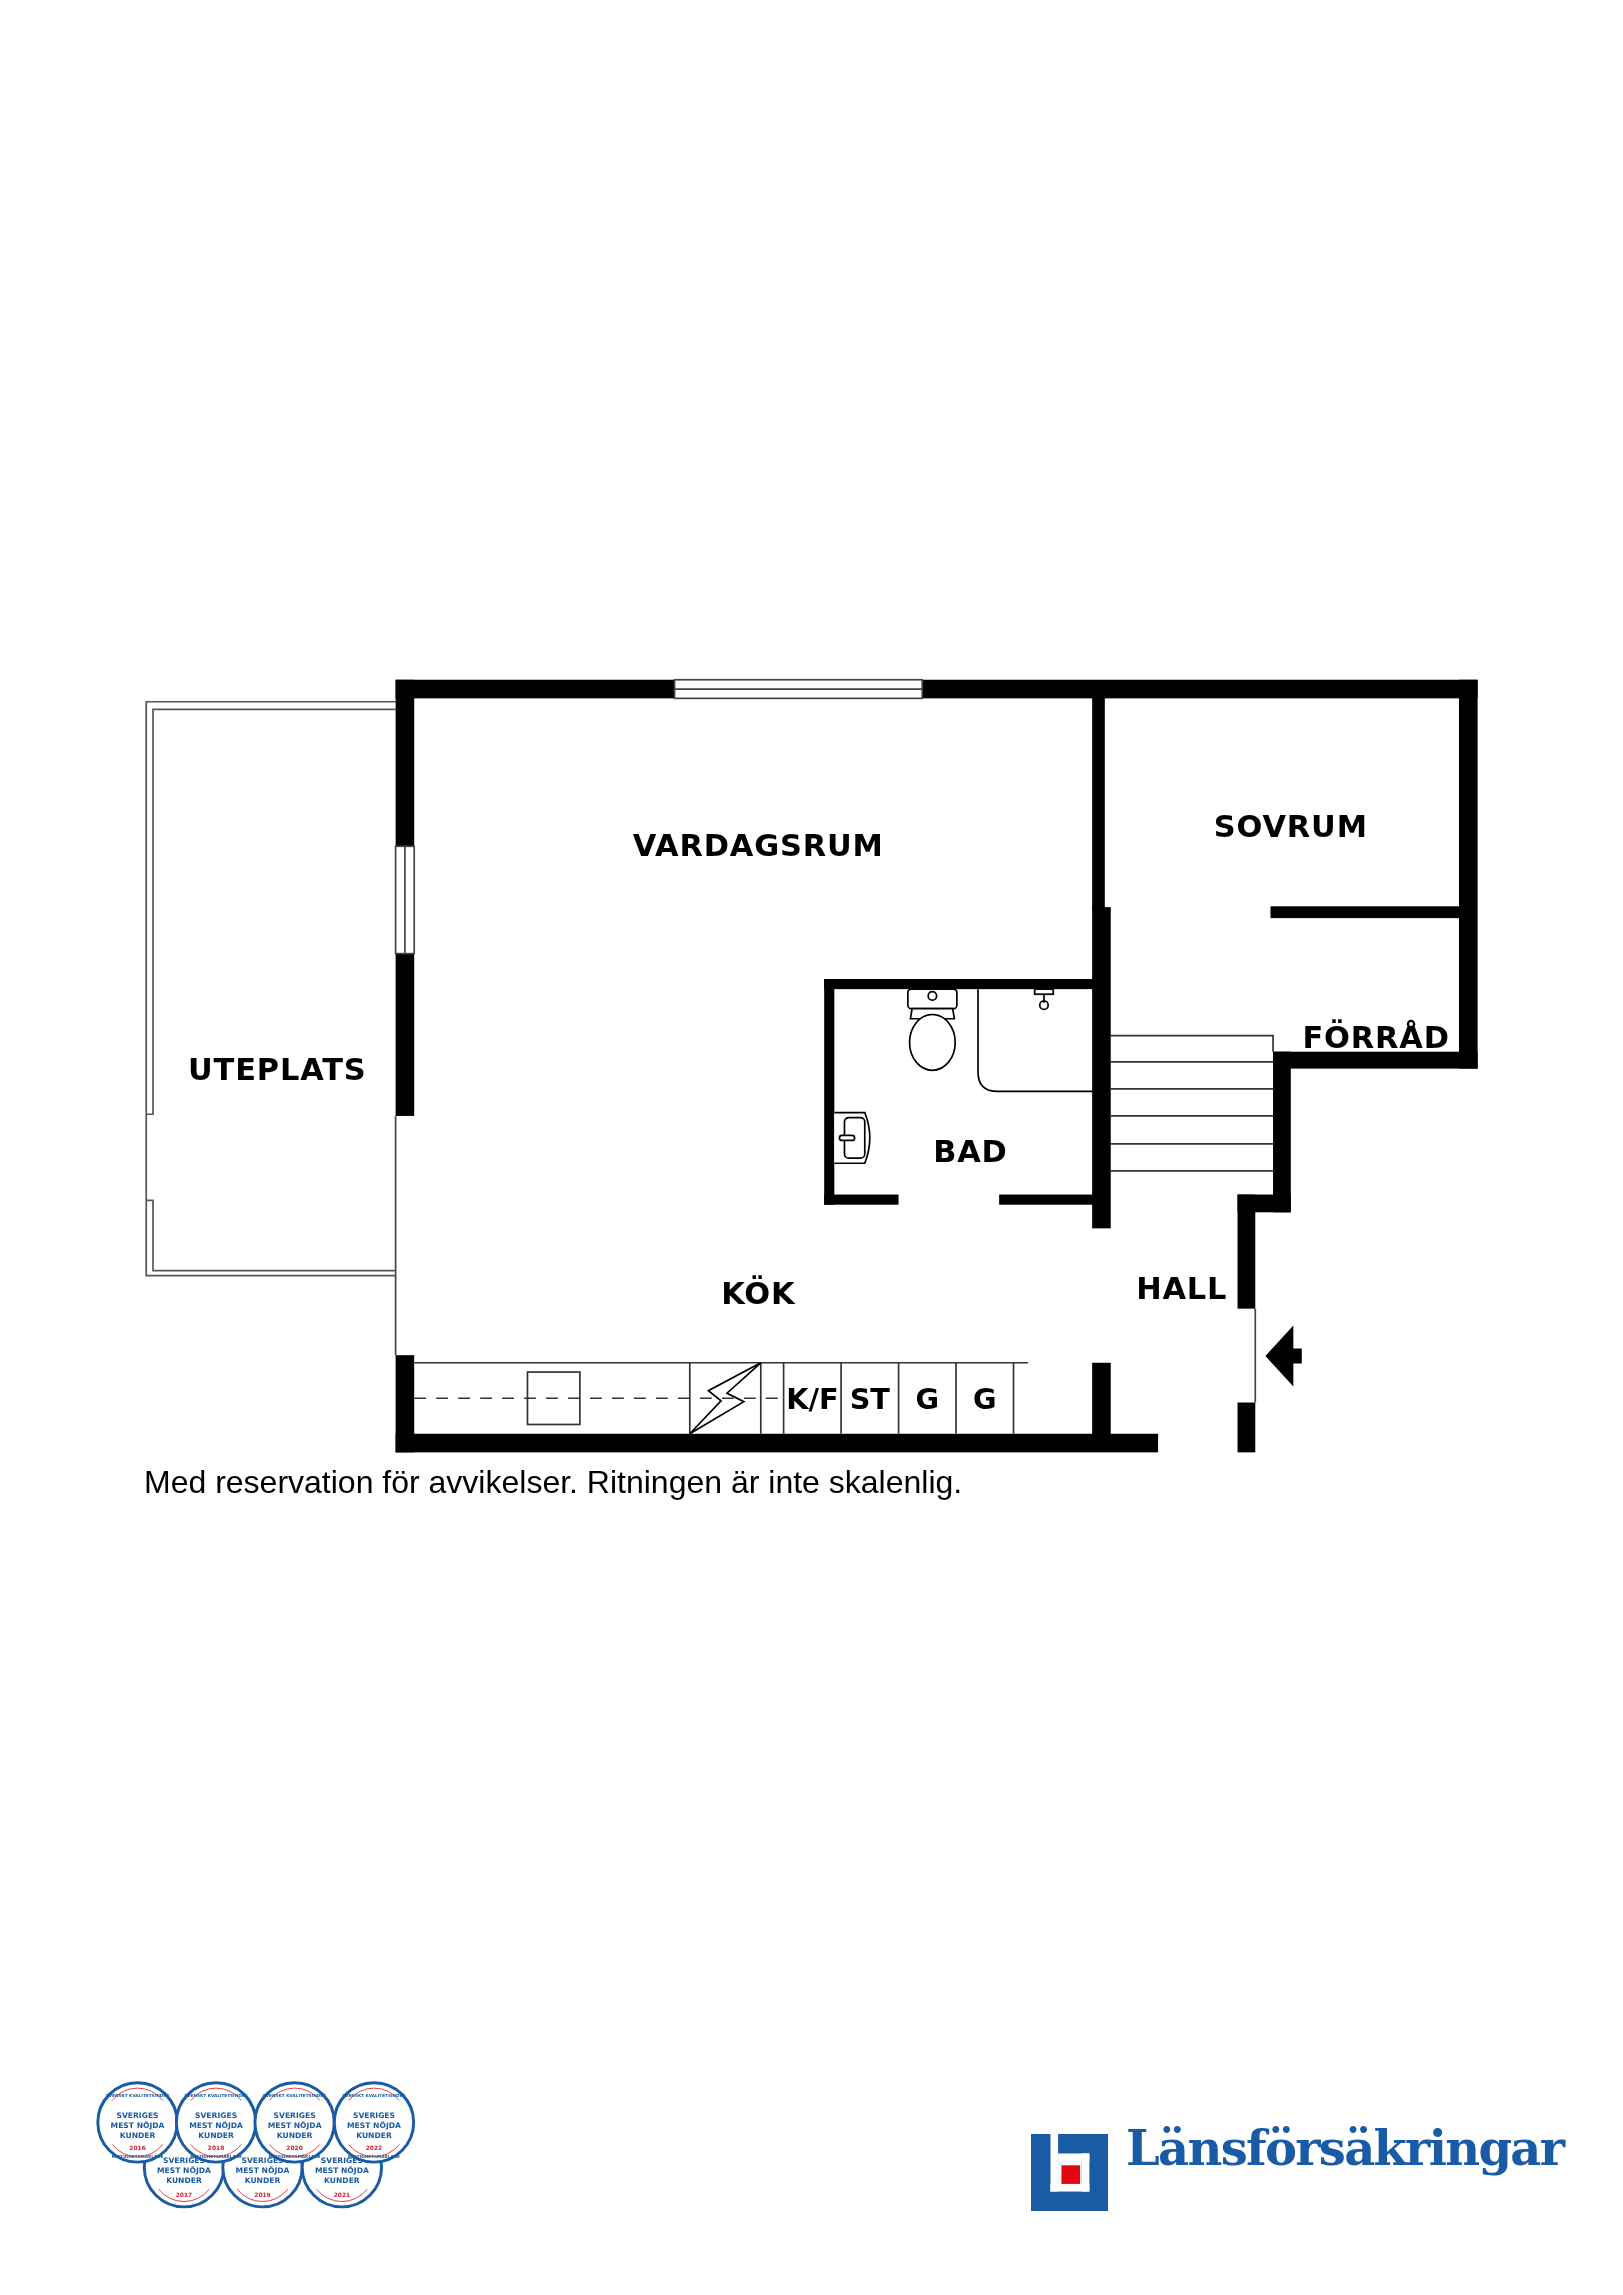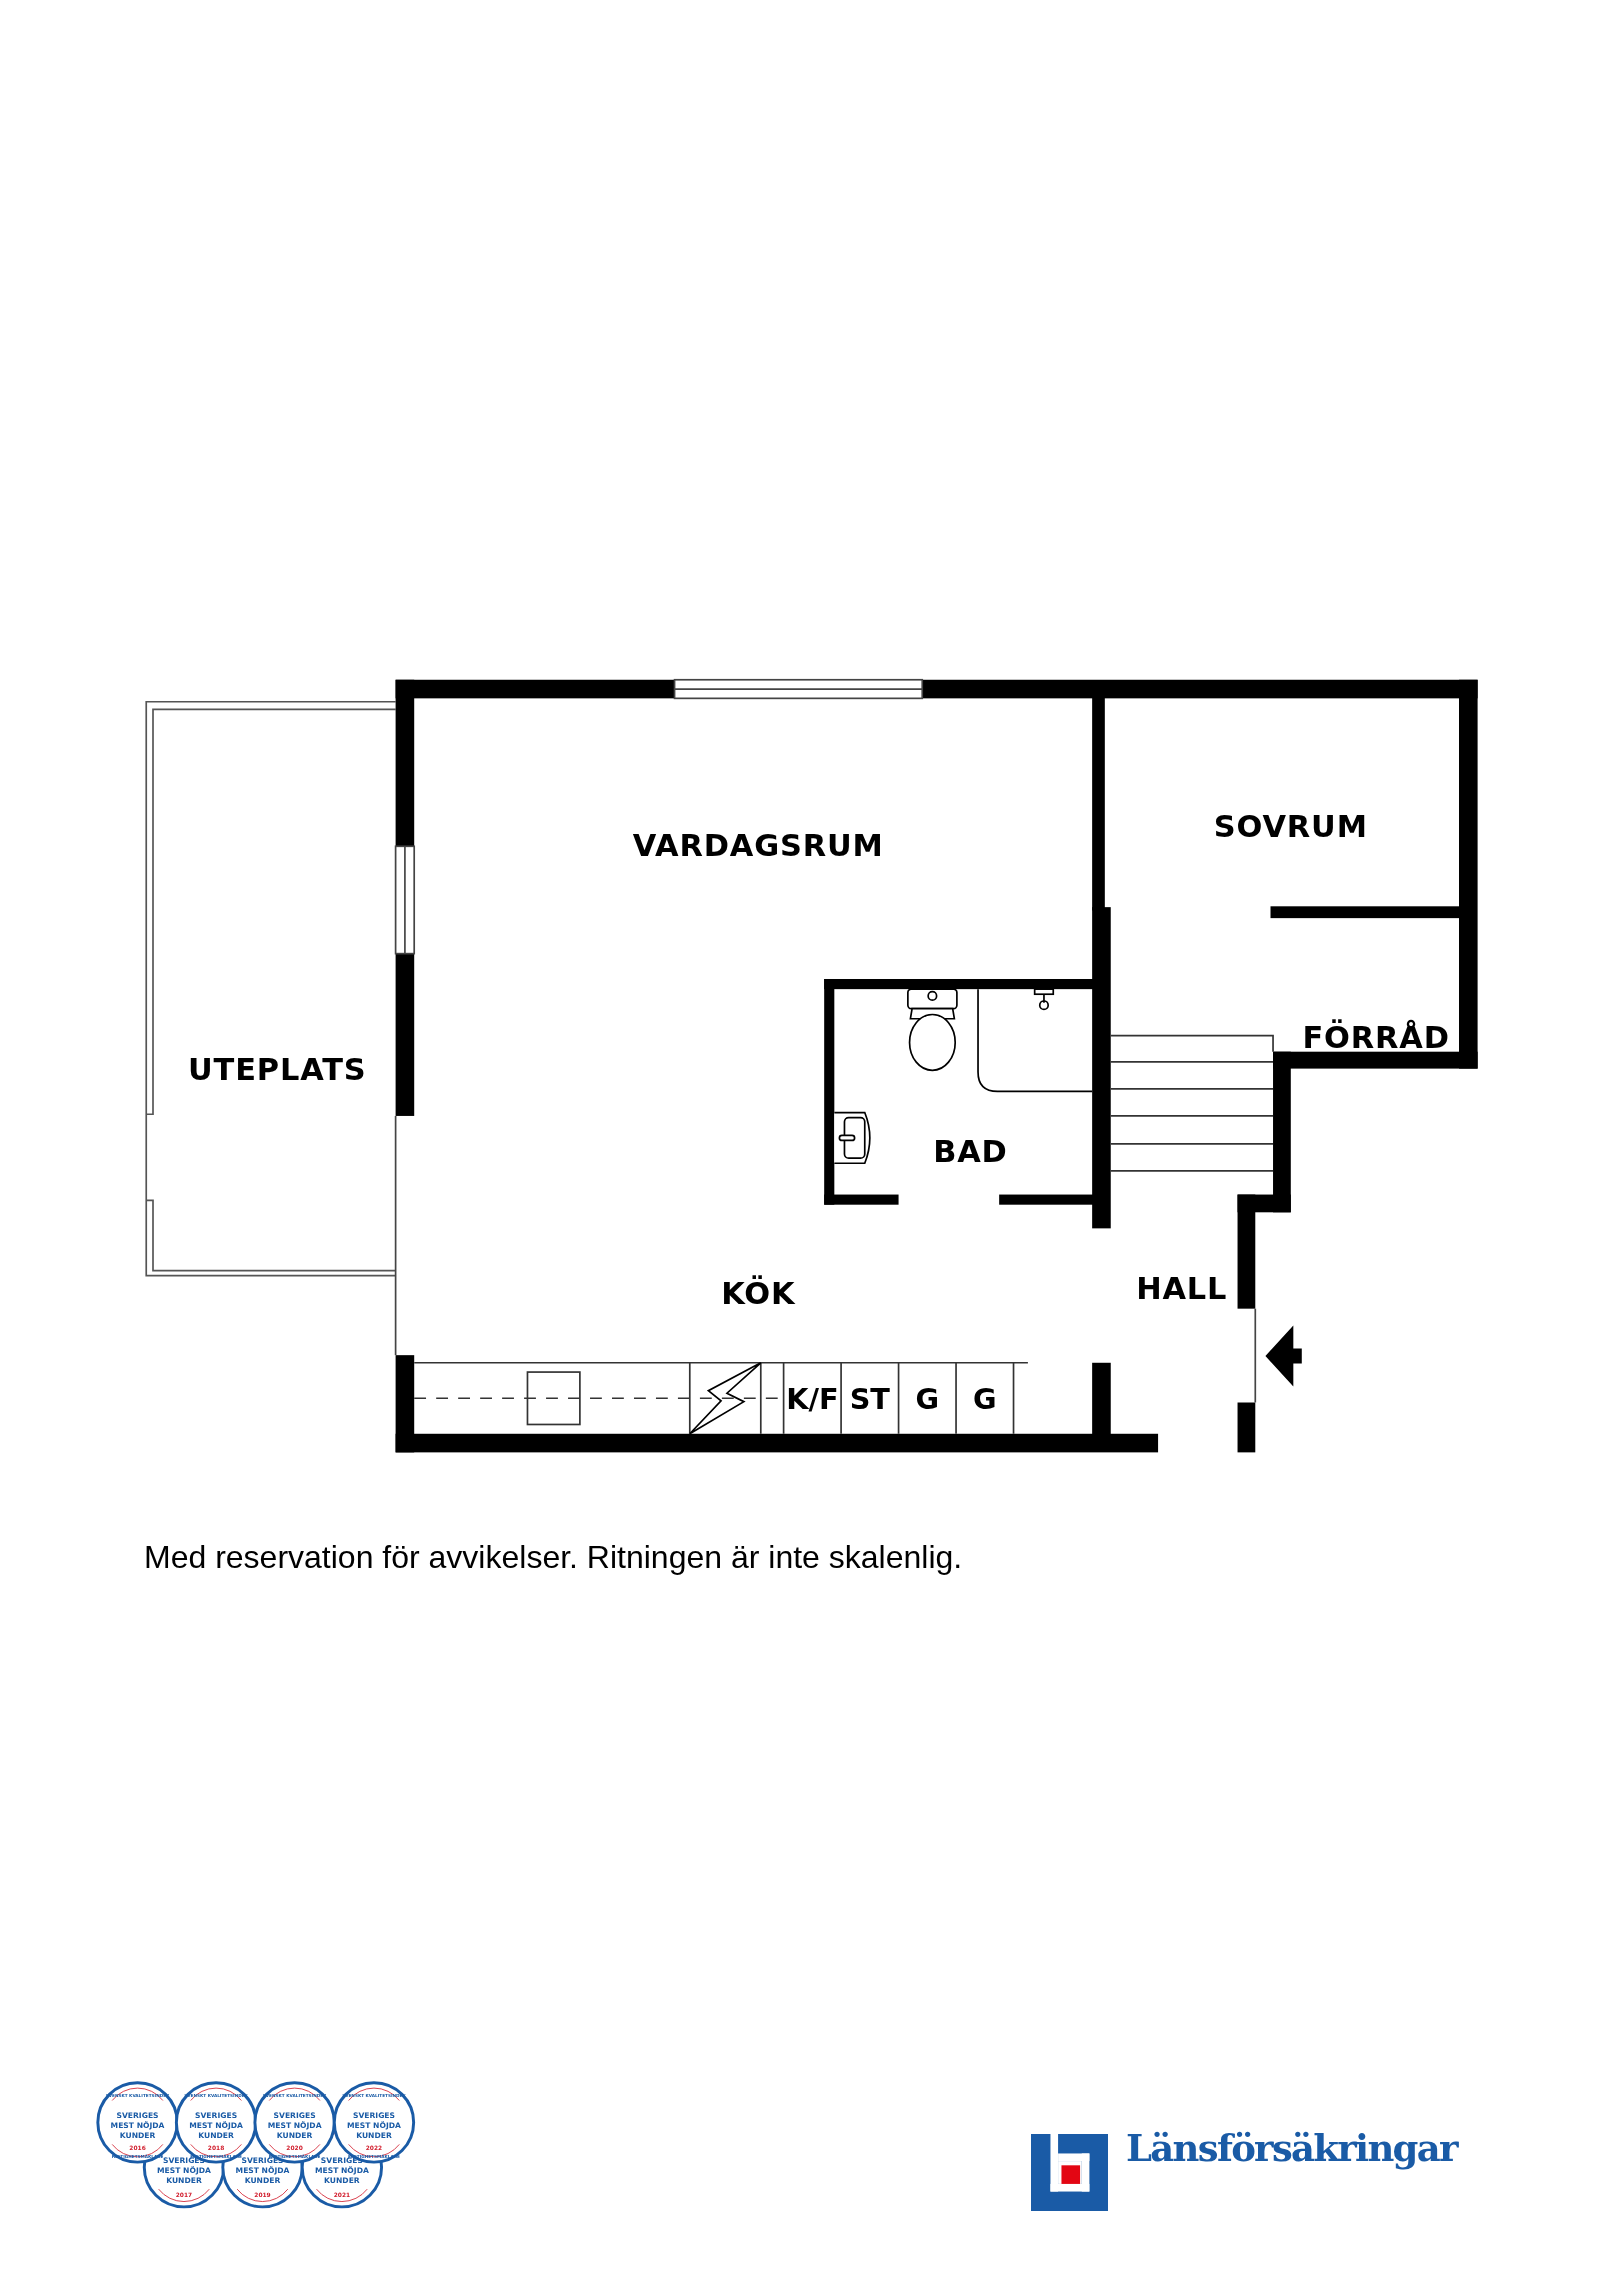--- a/index.html
+++ b/index.html
@@ -14,36 +14,36 @@
   }
   .cell-label {
     font-family: "DejaVu Sans", sans-serif;
     font-weight: bold;
     font-size: 34px;
     fill: #000;
   }
   .disclaimer {
     position: absolute;
     left: 144px;
-    top: 1539px;
+    top: 1464px;
     font-family: "Liberation Sans", sans-serif;
     font-size: 32px;
     color: #000;
     white-space: nowrap;
   }
   .badges { position: absolute; left: 85px; top: 2076px; width: 355px; height: 152px; }
   .badge-text { font-family: "DejaVu Sans", sans-serif; font-weight: bold; }
   .logo { position: absolute; left: 1031px; top: 2131px; width: 541px; height: 101px; }
   .logo-mark { position: absolute; left: 0; top: 3.4px; width: 77px; height: 77px; }
   .logo-text {
     position: absolute; left: 95px; top: -5px;
     font-family: "DejaVu Serif", serif;
     font-weight: bold;
     color: #1a5ba6;
-    font-size: 37px;
+    font-size: 48px;
     line-height: 44px;
     letter-spacing: -1.7px;
     white-space: nowrap;
   }
 </style>
 </head>
 <body>
 
 <svg class="plan" width="1623" height="1488" viewBox="0 0 1920 1760" xmlns="http://www.w3.org/2000/svg">
 

